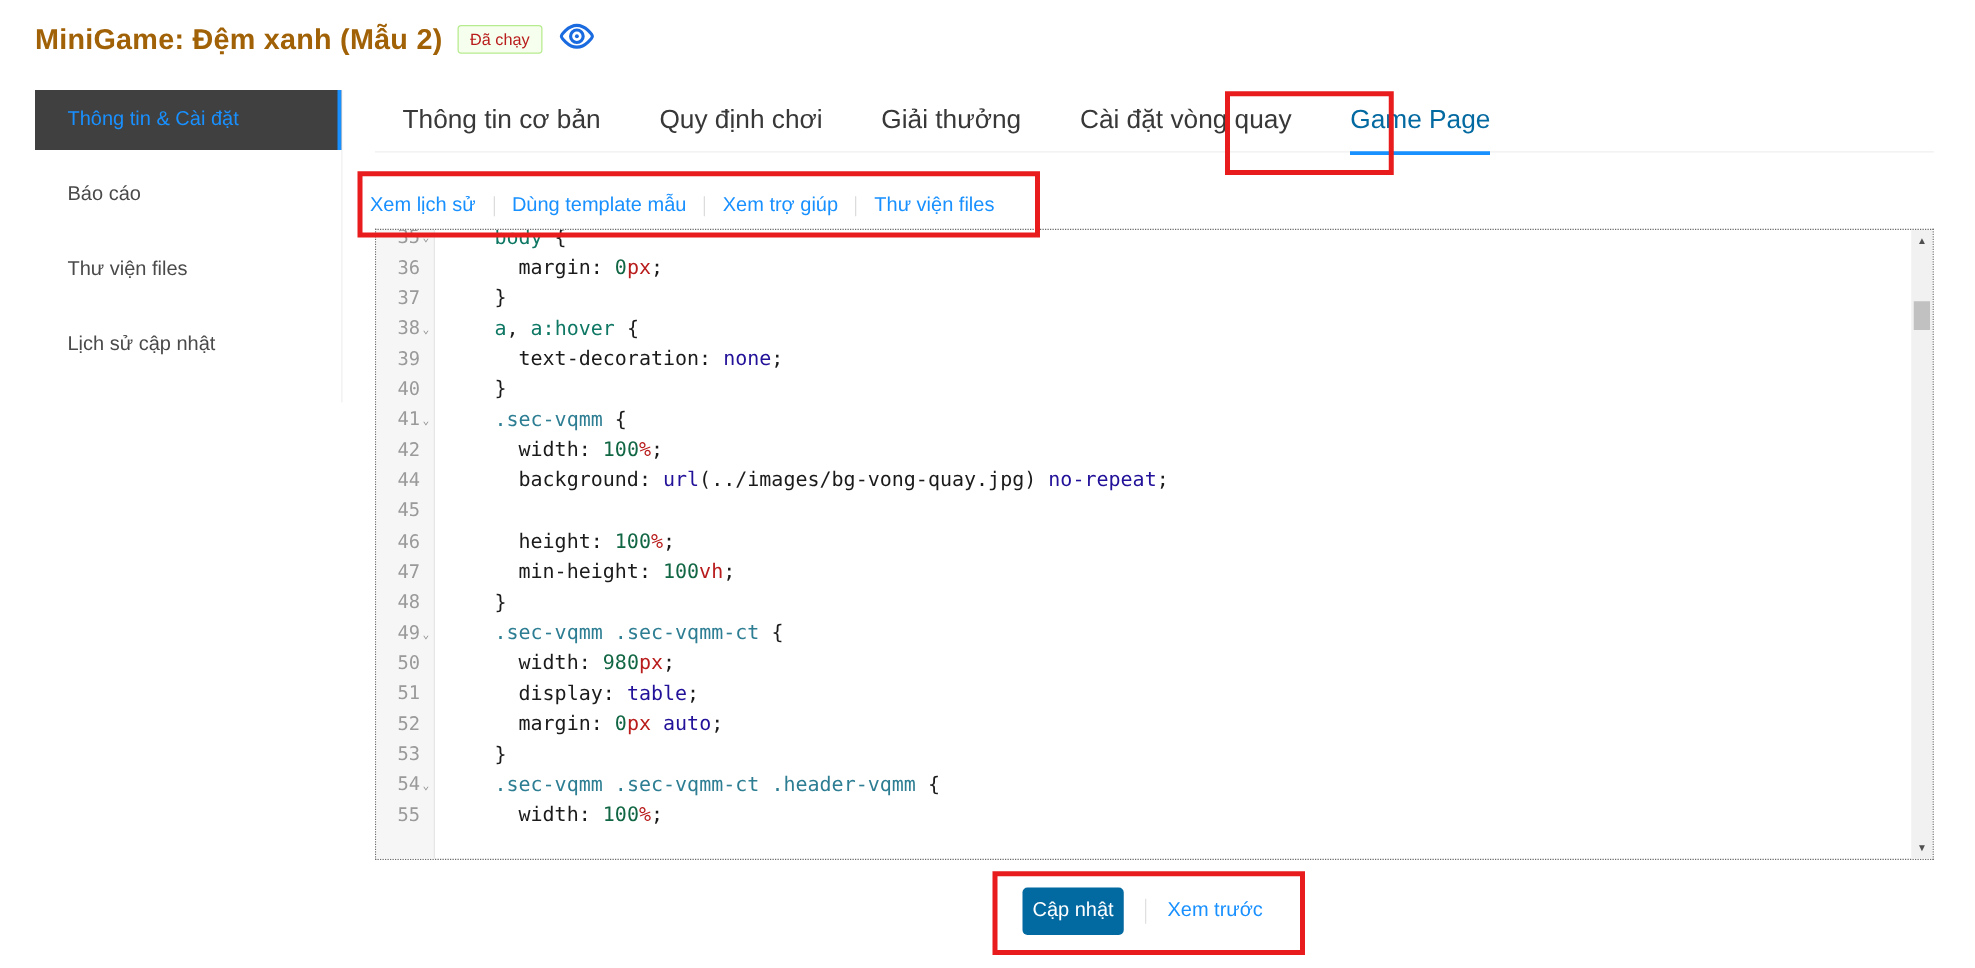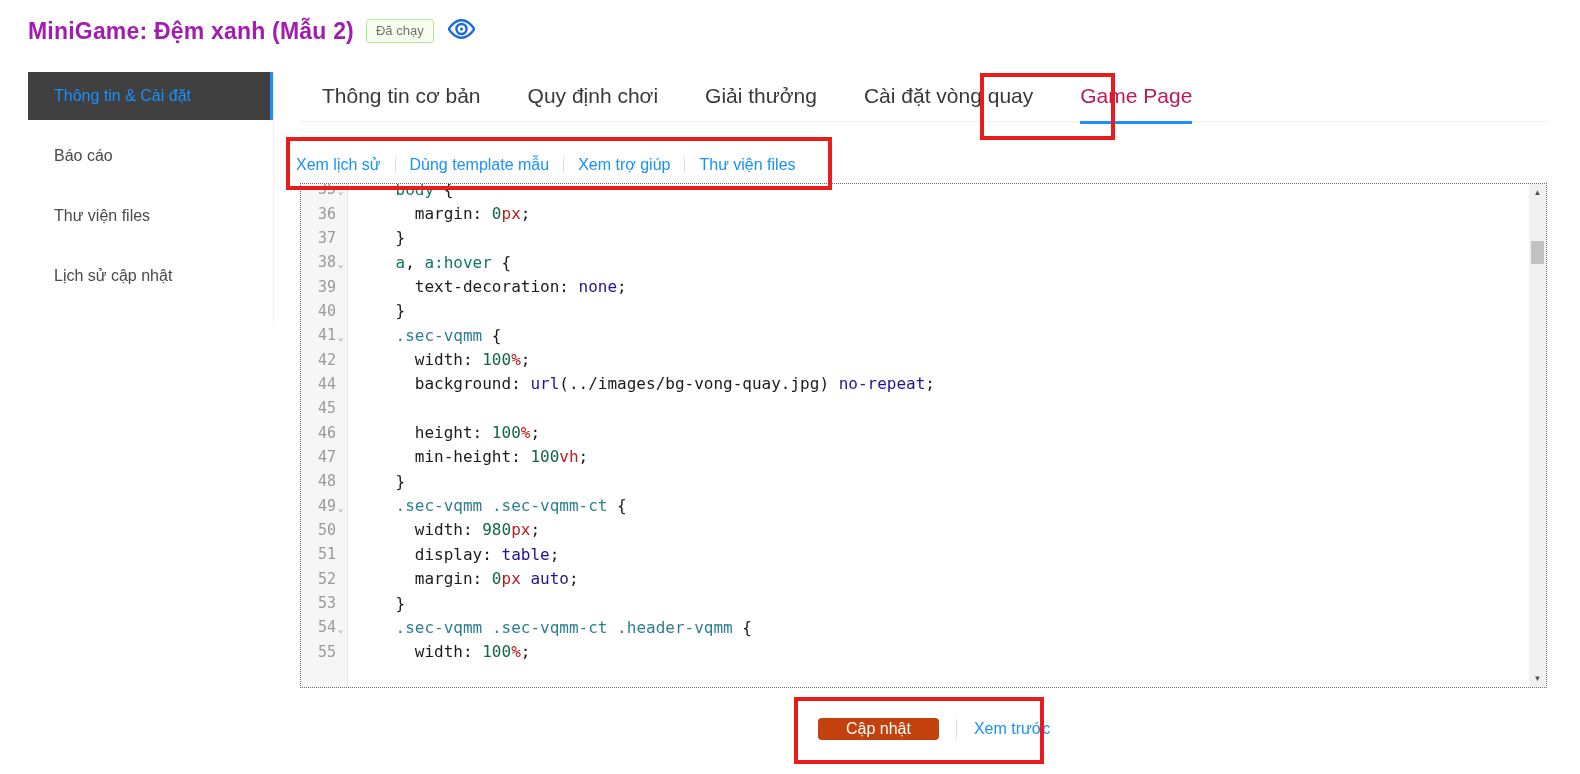--- a/index.html
+++ b/index.html
@@ -1,37 +1,37 @@
 <!DOCTYPE html>
 <html><head>
 <meta charset="utf-8">
 <style>
   * { box-sizing: border-box; margin: 0; padding: 0; }
   html,body { width:1580px; height:774px; background:#fff; overflow:hidden;
     font-family:"Liberation Sans", sans-serif; position:relative; }
 
   
   .header-row { position:absolute; left:28px; top:16px; display:flex; align-items:center; gap:12px; }
-  .page-title { font-size:23px; font-weight:700; color:#a21caf; letter-spacing:.2px; }
-  .status-badge { font-size:13px; color:#737373; background:#f6ffed; border:1px solid #b7eb8f;
+  .page-title { font-size:23px; font-weight:700; color:#a16207; letter-spacing:.2px; }
+  .status-badge { font-size:13px; color:#b91c1c; background:#f6ffed; border:1px solid #b7eb8f;
     border-radius:3px; padding:3px 9px; line-height:1.2; }
   .eye-wrap { display:flex; align-items:center; cursor:pointer; }
 
   
   .sidebar { position:absolute; left:28px; top:72px; width:246px; border-right:1px solid #f0f0f0; padding-bottom:10px; }
   .side-item { height:48px; margin-bottom:12px; display:flex; align-items:center; padding-left:26px;
     font-size:16px; color:#4a4a4a; cursor:pointer; }
   .side-item.active { background:#404040; color:#1890ff; border-right:3px solid #1890ff; }
 
   
   .tabbar { position:absolute; left:300px; top:70px; width:1247px; height:52px;
     border-bottom:1px solid #f0f0f0; display:flex; align-items:center; gap:47px; padding-left:22px; }
   .tab { font-size:21px; color:#383838; cursor:pointer; position:relative; height:52px;
     display:flex; align-items:center; }
-  .tab.active { color:#be185d; }
+  .tab.active { color:#0369a1; }
   .tab.active .ink-bar { position:absolute; left:0; right:0; bottom:-2px; height:3px; background:#1890ff; }
 
   
   .toolbar-links { position:absolute; left:296px; top:140px; height:50px; display:flex; align-items:center; }
   .tool-link { font-size:16px; color:#1890ff; cursor:pointer; white-space:nowrap; }
   .link-sep { width:1px; height:16px; background:#dcdcdc; margin:0 14px; }
 
   
   .editor { position:absolute; left:300px; top:183px; width:1247px; height:505px;
     border:1px dotted #6b6b6b; background:#fff; overflow:hidden; }
@@ -55,21 +55,21 @@
 
   
   .vscrollbar { position:absolute; right:0; top:0; bottom:0; width:17px; background:#f1f1f1; }
   .sb-btn { position:absolute; left:0; width:17px; height:17px; display:flex; align-items:center;
     justify-content:center; font-size:8px; color:#505050; cursor:pointer; }
   .sb-up { top:0; } .sb-down { bottom:0; }
   .sb-thumb { position:absolute; left:2px; right:2px; top:57px; height:23px; background:#c1c1c1; cursor:pointer; }
 
   
   .footer-actions { position:absolute; left:818px; top:709px; height:40px; display:flex; align-items:center; }
-  .btn-primary { height:22px; padding:0 28px; background:#c2410c; color:#fff; font-size:16px;
+  .btn-primary { height:38px; padding:0 8px; background:#0369a1; color:#fff; font-size:16px;
     border:none; border-radius:4px; cursor:pointer; font-family:"Liberation Sans", sans-serif; }
   .footer-sep { width:1px; height:20px; background:#e0e0e0; margin:0 17px; }
   .preview-link { font-size:16px; color:#1890ff; cursor:pointer; }
 
   
   .anno { position:absolute; border:4px solid #e81c1c; pointer-events:none; z-index:9; }
   .anno-tab    { left:980px; top:73px;  width:135px; height:67px; }
   .anno-links  { left:286px; top:137px; width:546px; height:53px; }
   .anno-footer { left:794px; top:697px; width:250px; height:67px; }
 </style>

